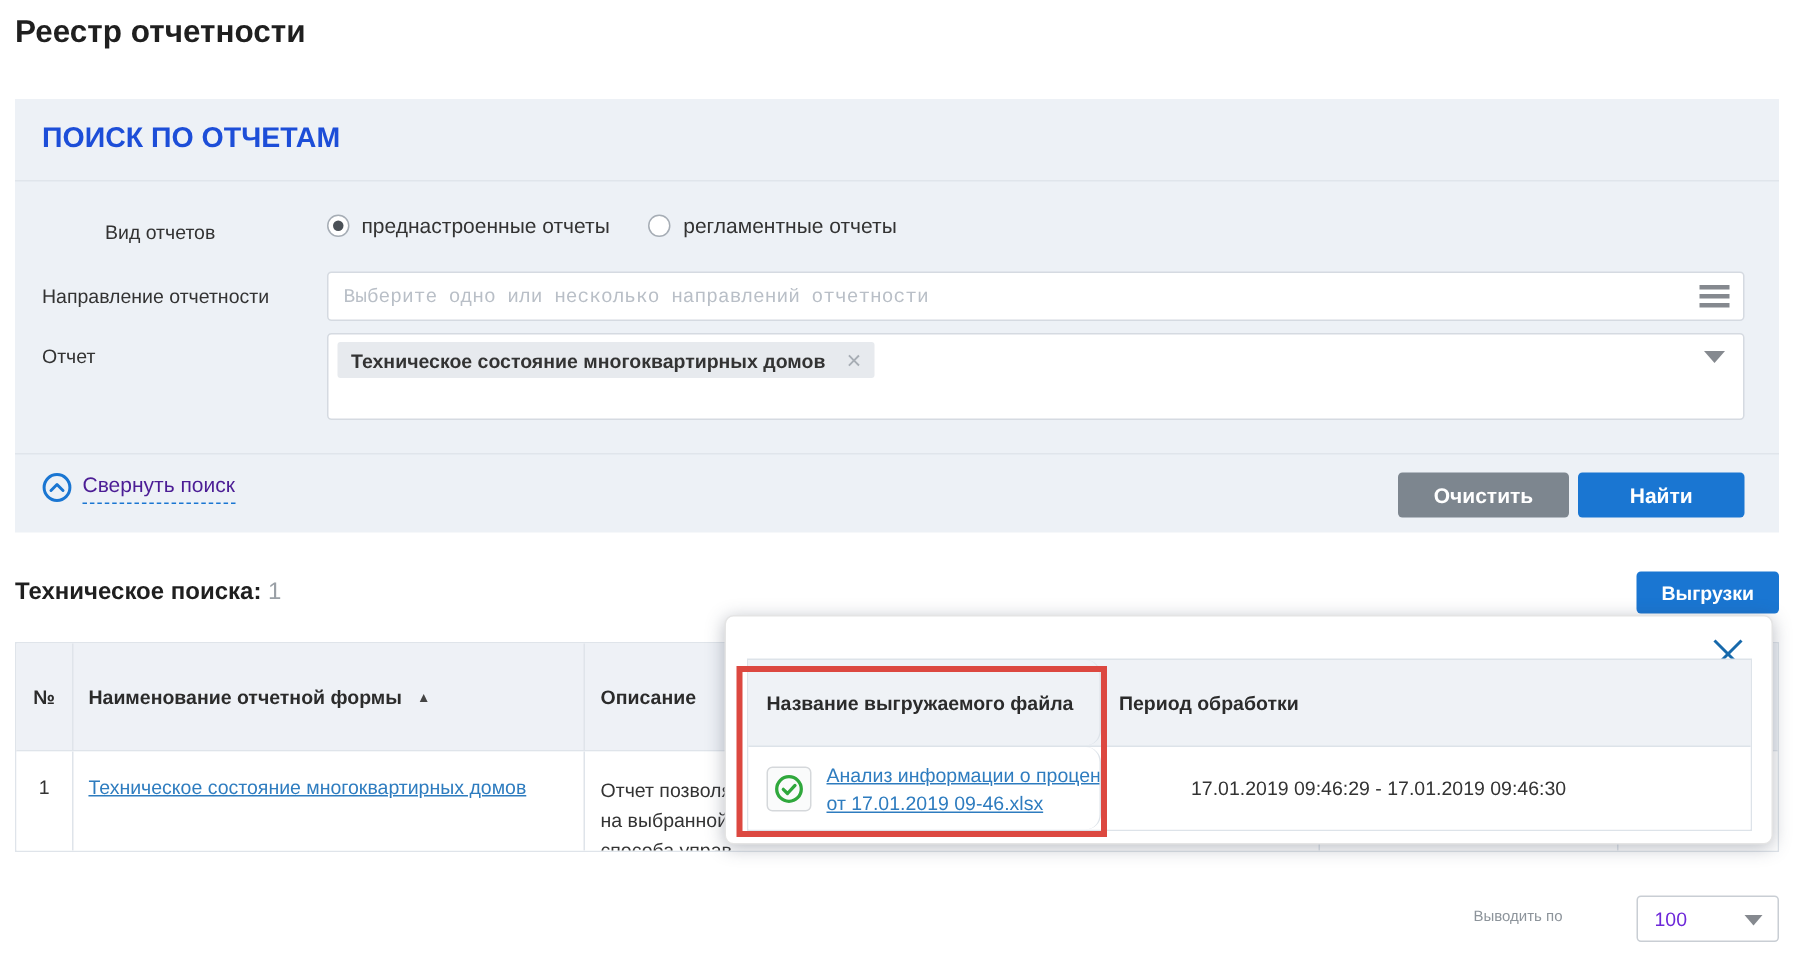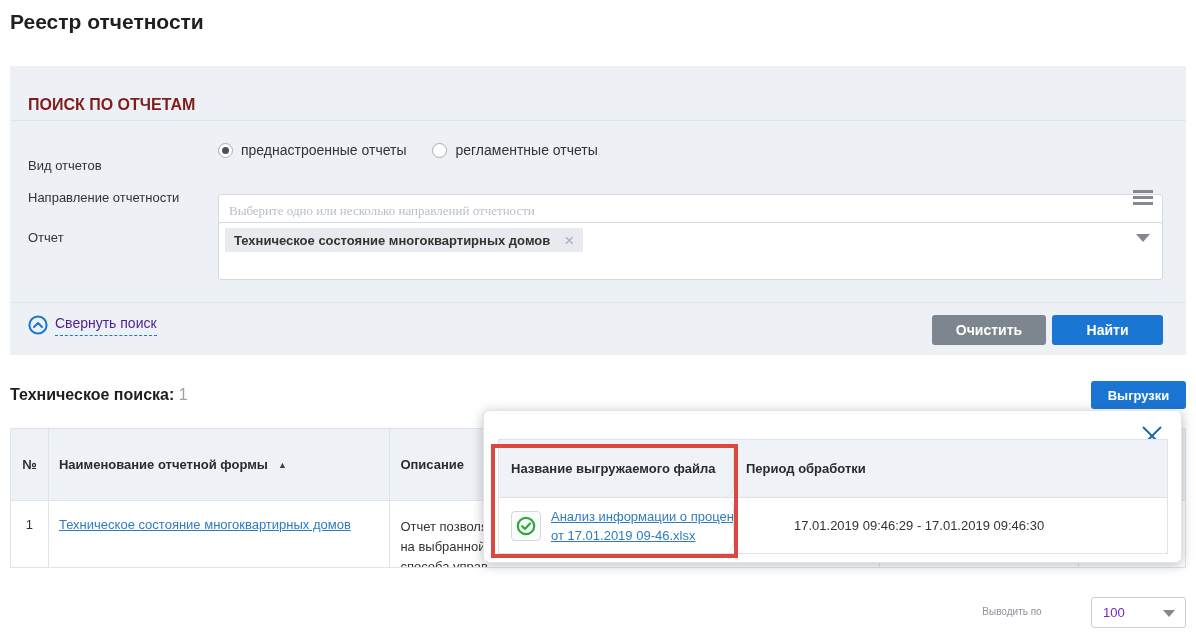--- a/index.html
+++ b/index.html
@@ -4,33 +4,33 @@
 <style>
   * { margin:0; padding:0; box-sizing:border-box; }
   html,body { background:#fff; }
   body { font-family:"Liberation Sans","DejaVu Sans",sans-serif; color:#333; }
   #screen { position:relative; width:1196px; height:642px; background:#fff; overflow:hidden; }
 
   .page-title { position:absolute; left:10px; top:10px; font-size:21px; font-weight:bold; color:#1f1f1f; }
 
   
   .search-panel { position:absolute; left:10px; top:66px; width:1176px; height:289px; background:#edf1f6; }
-  .panel-title { position:absolute; left:18px; top:12px; height:54px; line-height:54px; font-size:16px; font-weight:bold; color:#7f1d1d; }
+  .panel-title { position:absolute; left:18px; top:0; height:54px; line-height:54px; font-size:19px; font-weight:bold; color:#1d4ed8; }
   .panel-title-divider { position:absolute; left:0; top:54px; width:100%; border-top:1px solid #e0e5eb; }
   .field-label { position:absolute; left:18px; font-size:13px; color:#333; }
-  .lbl-1 { top:92px; } .lbl-2 { top:124px; } .lbl-3 { top:164px; }
+  .lbl-1 { top:81px;margin-left:42px; } .lbl-2 { top:124px; } .lbl-3 { top:164px; }
 
   .radio-group { position:absolute; left:208px; top:76px; display:flex; gap:26px; align-items:center; }
   .radio-opt { display:flex; align-items:center; gap:8px; font-size:14px; color:#333; cursor:pointer; }
   .radio-circle { width:15px; height:15px; border-radius:50%; background:#fff; border:1px solid #a6adb5; position:relative; flex:0 0 auto; }
   .radio-circle.checked::after { content:""; position:absolute; left:3px; top:3px; width:7px; height:7px; border-radius:50%; background:#4b5157; }
 
-  .text-input { position:absolute; left:208px; top:128px; width:945px; height:33px; background:#fff;
+  .text-input { position:absolute; left:208px; top:115px; width:945px; height:33px; background:#fff;
     border:1px solid #d5dae1; border-radius:3px; font-size:13px; color:#333; padding:0 34px 0 10px;
-    font-family:Liberation Serif, serif; }
+    font-family:Liberation Mono, monospace; }
   .text-input::placeholder { color:#b9bfc7; opacity:1; }
   .hamburger-icon { position:absolute; left:1123px; top:124px; width:20px; height:15px; cursor:pointer; }
   .hamburger-icon span { display:block; height:3px; background:#85898f; margin-bottom:3px; }
 
   .multiselect-box { position:absolute; left:208px; top:156px; width:945px; height:58px; background:#fff;
     border:1px solid #d5dae1; border-radius:3px; }
   .tag { position:absolute; left:6px; top:5px; height:24px; background:#e7eaee; border-radius:2px;
     display:flex; align-items:center; gap:14px; padding:0 9px; font-size:13px; font-weight:bold; color:#333; }
   .tag-remove { color:#a7adb4; font-size:17px; font-weight:normal; cursor:pointer; line-height:1; }
   .caret-down { width:0; height:0; border-left:7px solid transparent; border-right:7px solid transparent; border-top:8px solid #85898f; }

